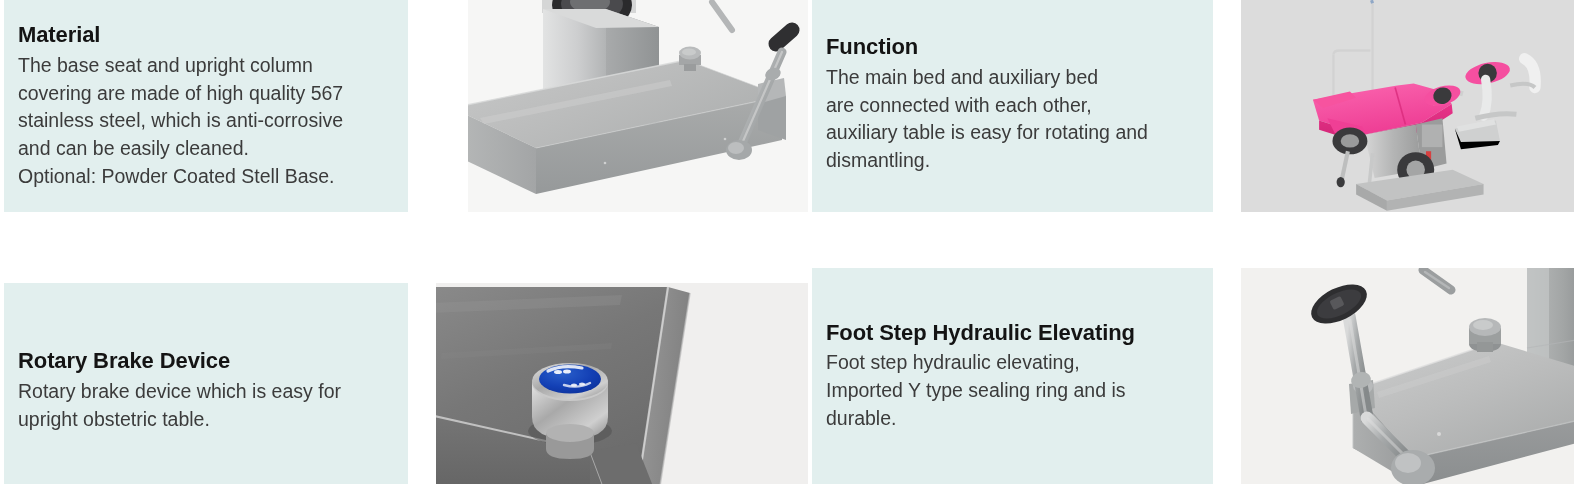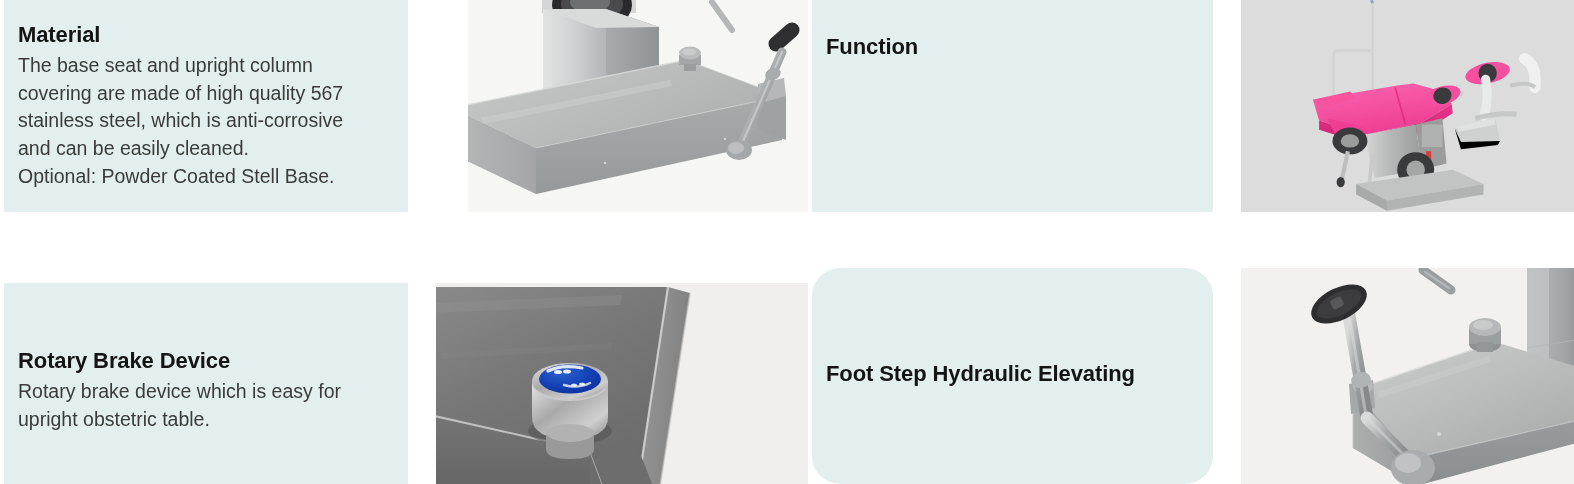--- a/index.html
+++ b/index.html
@@ -25,21 +25,21 @@
   .text-pane {
     background: #e2efee;
     flex: 0 0 auto;
     display: flex;
     flex-direction: column;
     padding: 0 14px;
   }
   #card-material .text-pane     { width: 404px; justify-content: flex-start; padding-top: 22px; }
   #card-function .text-pane     { width: 401px; justify-content: flex-start; padding-top: 34px; }
   #card-rotary-brake .text-pane { width: 404px; justify-content: center; }
-  #card-foot-step .text-pane    { width: 401px; justify-content: center; border-radius: 28px; }
+  #card-foot-step .text-pane    { width: 401px; justify-content: center; }
 
   .card-title {
     font-size: 22px;
     font-weight: bold;
     color: #141414;
     letter-spacing: -0.1px;
     line-height: 1.22;
     margin-bottom: 3px;
     white-space: nowrap;
   }
@@ -157,20 +157,24 @@
         <ellipse cx="299" cy="150" rx="13" ry="10" fill="#a5a8a9"></ellipse>
         <ellipse cx="296" cy="148" rx="8" ry="6" fill="#bcbebf"></ellipse>
         <ellipse cx="333" cy="74" rx="8" ry="6" fill="#a9acad" transform="rotate(-22 333 74)"></ellipse>
       </svg>
     </div>
   </div>
 
   <div class="card" id="card-function">
     <div class="text-pane">
       <div class="card-title">Function</div>
+      <div class="card-body">The main bed and auxiliary bed
+are connected with each other,
+auxiliary table is easy for rotating and
+dismantling.</div>
     </div>
     <div class="photo-pane" style="background:#dcdcdc;">
       <svg viewBox="0 0 361 212" preserveAspectRatio="xMidYMid slice" aria-hidden="true">
         <defs>
           <linearGradient id="f-pinkTop" x1="0" y1="0" x2="0.4" y2="1">
             <stop offset="0" stop-color="#fb67b0"></stop>
               <stop offset="1" stop-color="#ee3d94"></stop>
           </linearGradient>
           <linearGradient id="f-pinkSide" x1="0" y1="0" x2="0" y2="1">
             <stop offset="0" stop-color="#e83389"></stop>
@@ -313,20 +317,23 @@
 
         <path d="M124 150 L124 166 Q124 176 148 176 Q172 176 172 166 L172 150 Z" fill="#999999"></path>
         <ellipse cx="148" cy="150" rx="24" ry="9" fill="#b2b2b2"></ellipse>
       </svg>
     </div>
   </div>
 
   <div class="card" id="card-foot-step">
     <div class="text-pane">
       <div class="card-title">Foot Step Hydraulic Elevating</div>
+      <div class="card-body">Foot step hydraulic elevating,
+Imported Y type sealing ring and is
+durable.</div>
     </div>
     <div class="photo-pane" style="background:#f2f1ef;">
       <svg viewBox="0 0 361 216" preserveAspectRatio="xMidYMid slice" aria-hidden="true">
         <defs>
           <linearGradient id="s-top" x1="0" y1="0" x2="0.8" y2="1">
             <stop offset="0" stop-color="#cccdcd"></stop>
               <stop offset="0.5" stop-color="#bcbdbd"></stop>
             <stop offset="1" stop-color="#a9abab"></stop>
           </linearGradient>
           <linearGradient id="s-front" x1="0" y1="0" x2="0" y2="1">

